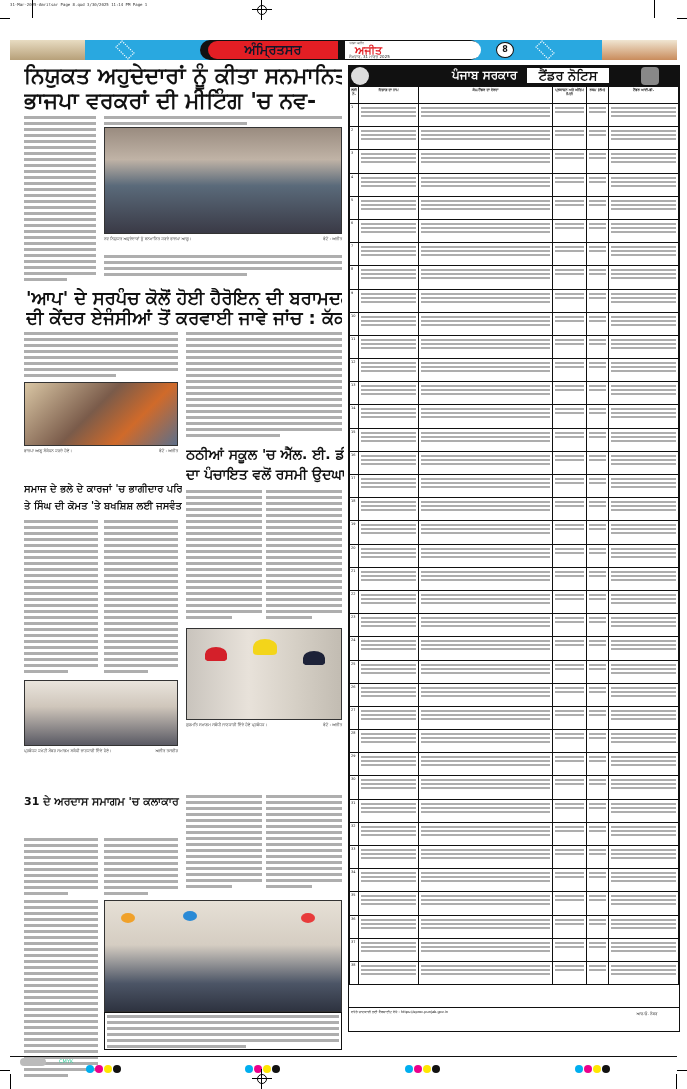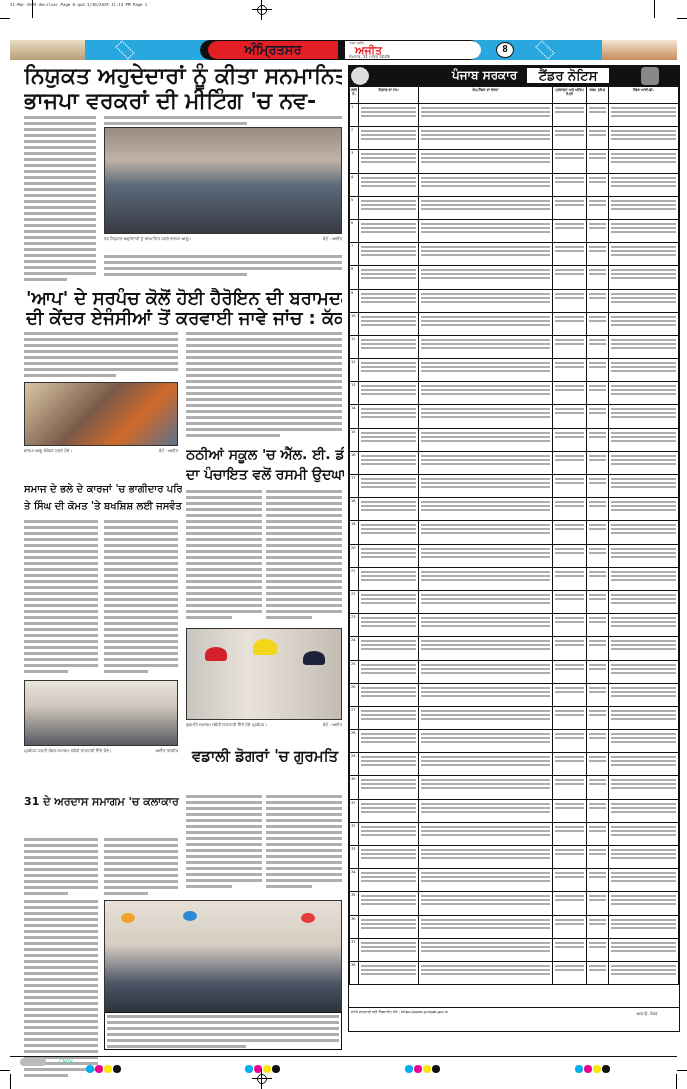--- a/index.html
+++ b/index.html
@@ -297,21 +297,20 @@
     <i></i>
     <i style="width: 60%;"></i>
   </div>
 <div class="photo" style="left:24px;top:680px;width:154px;height:66px;background:linear-gradient(180deg,#e9e4dc 0%,#cfc6bb 40%,#5a5a64 100%)"></div>
 <div class="caption" style="left:24px;top:748px;width:154px">
   <span>ਪ੍ਰਬੰਧਕ ਕਮੇਟੀ ਮੈਂਬਰ ਸਮਾਗਮ ਸਬੰਧੀ ਜਾਣਕਾਰੀ ਦਿੰਦੇ ਹੋਏ।</span>
   <span style="float:right">ਅਜੀਤ ਤਸਵੀਰ</span>
 </div>
 
 <div class="headline h-gurmat">
-  <div>ਵਡਾਲੀ ਡੋਗਰਾਂ 'ਚ ਗੁਰਮਤਿ</div>
 </div>
 <div class="col lines" style="left:186px;top:795px;width:76px" id="gurmat-c1">
     <i></i>
     <i></i>
     <i></i>
     <i></i>
     <i></i>
     <i></i>
     <i></i>
     <i></i>

